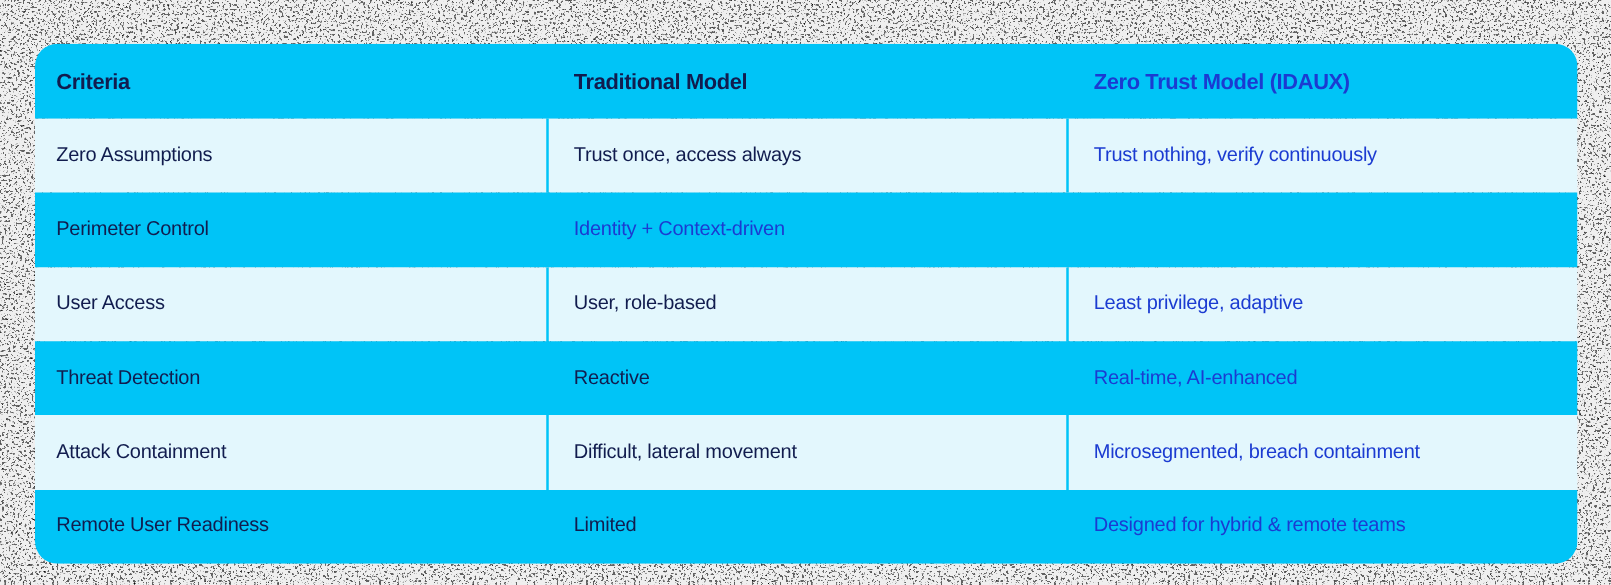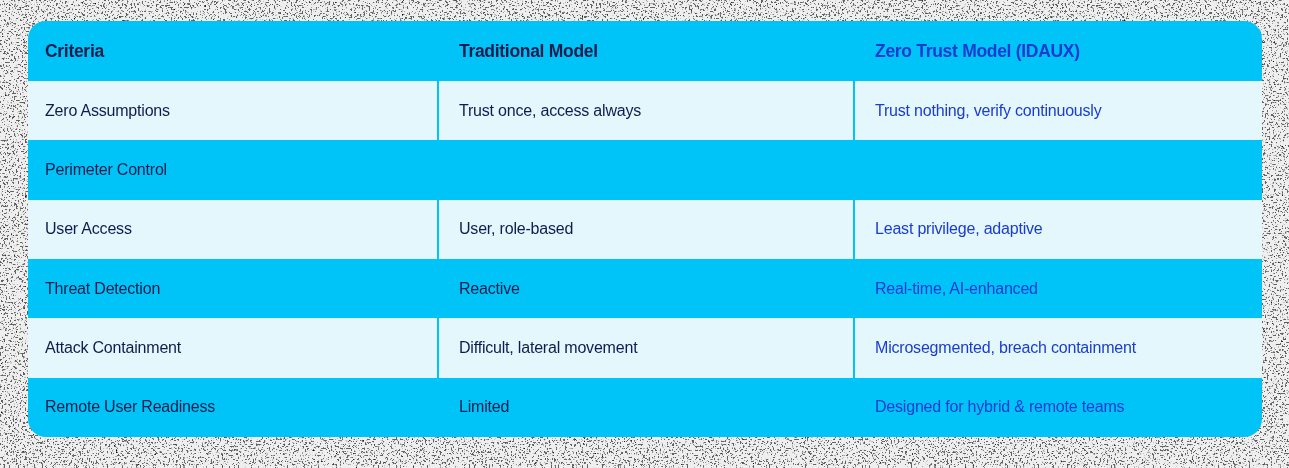--- a/index.html
+++ b/index.html
@@ -20,21 +20,21 @@
   .noise-layer {
     position: absolute;
     left: 0; top: 0;
     width: 1289px;
     height: 468px;
     display: block;
   }
   .card {
     position: absolute;
     left: 28px;
-    top: 21px;
+    top: 35px;
     width: 1234px;
     height: 416px;
     border-radius: 18px;
     overflow: hidden;
     display: grid;
     grid-template-rows: 60px repeat(6, 1fr);
   }
   .t-row {
     display: grid;
     grid-template-columns: 409px 416px 409px;
@@ -92,20 +92,21 @@
     </div>
 
     <div class="t-row light">
       <div class="t-cell c1">Zero Assumptions</div>
       <div class="t-cell c2">Trust once, access always</div>
       <div class="t-cell c3">Trust nothing, verify continuously</div>
     </div>
 
     <div class="t-row cyan">
       <div class="t-cell c1">Perimeter Control</div>
+      <div class="t-cell c3">Identity + Context-driven</div>
     </div>
 
     <div class="t-row light">
       <div class="t-cell c1">User Access</div>
       <div class="t-cell c2">User, role-based</div>
       <div class="t-cell c3">Least privilege, adaptive</div>
     </div>
 
     <div class="t-row cyan">
       <div class="t-cell c1">Threat Detection</div>

